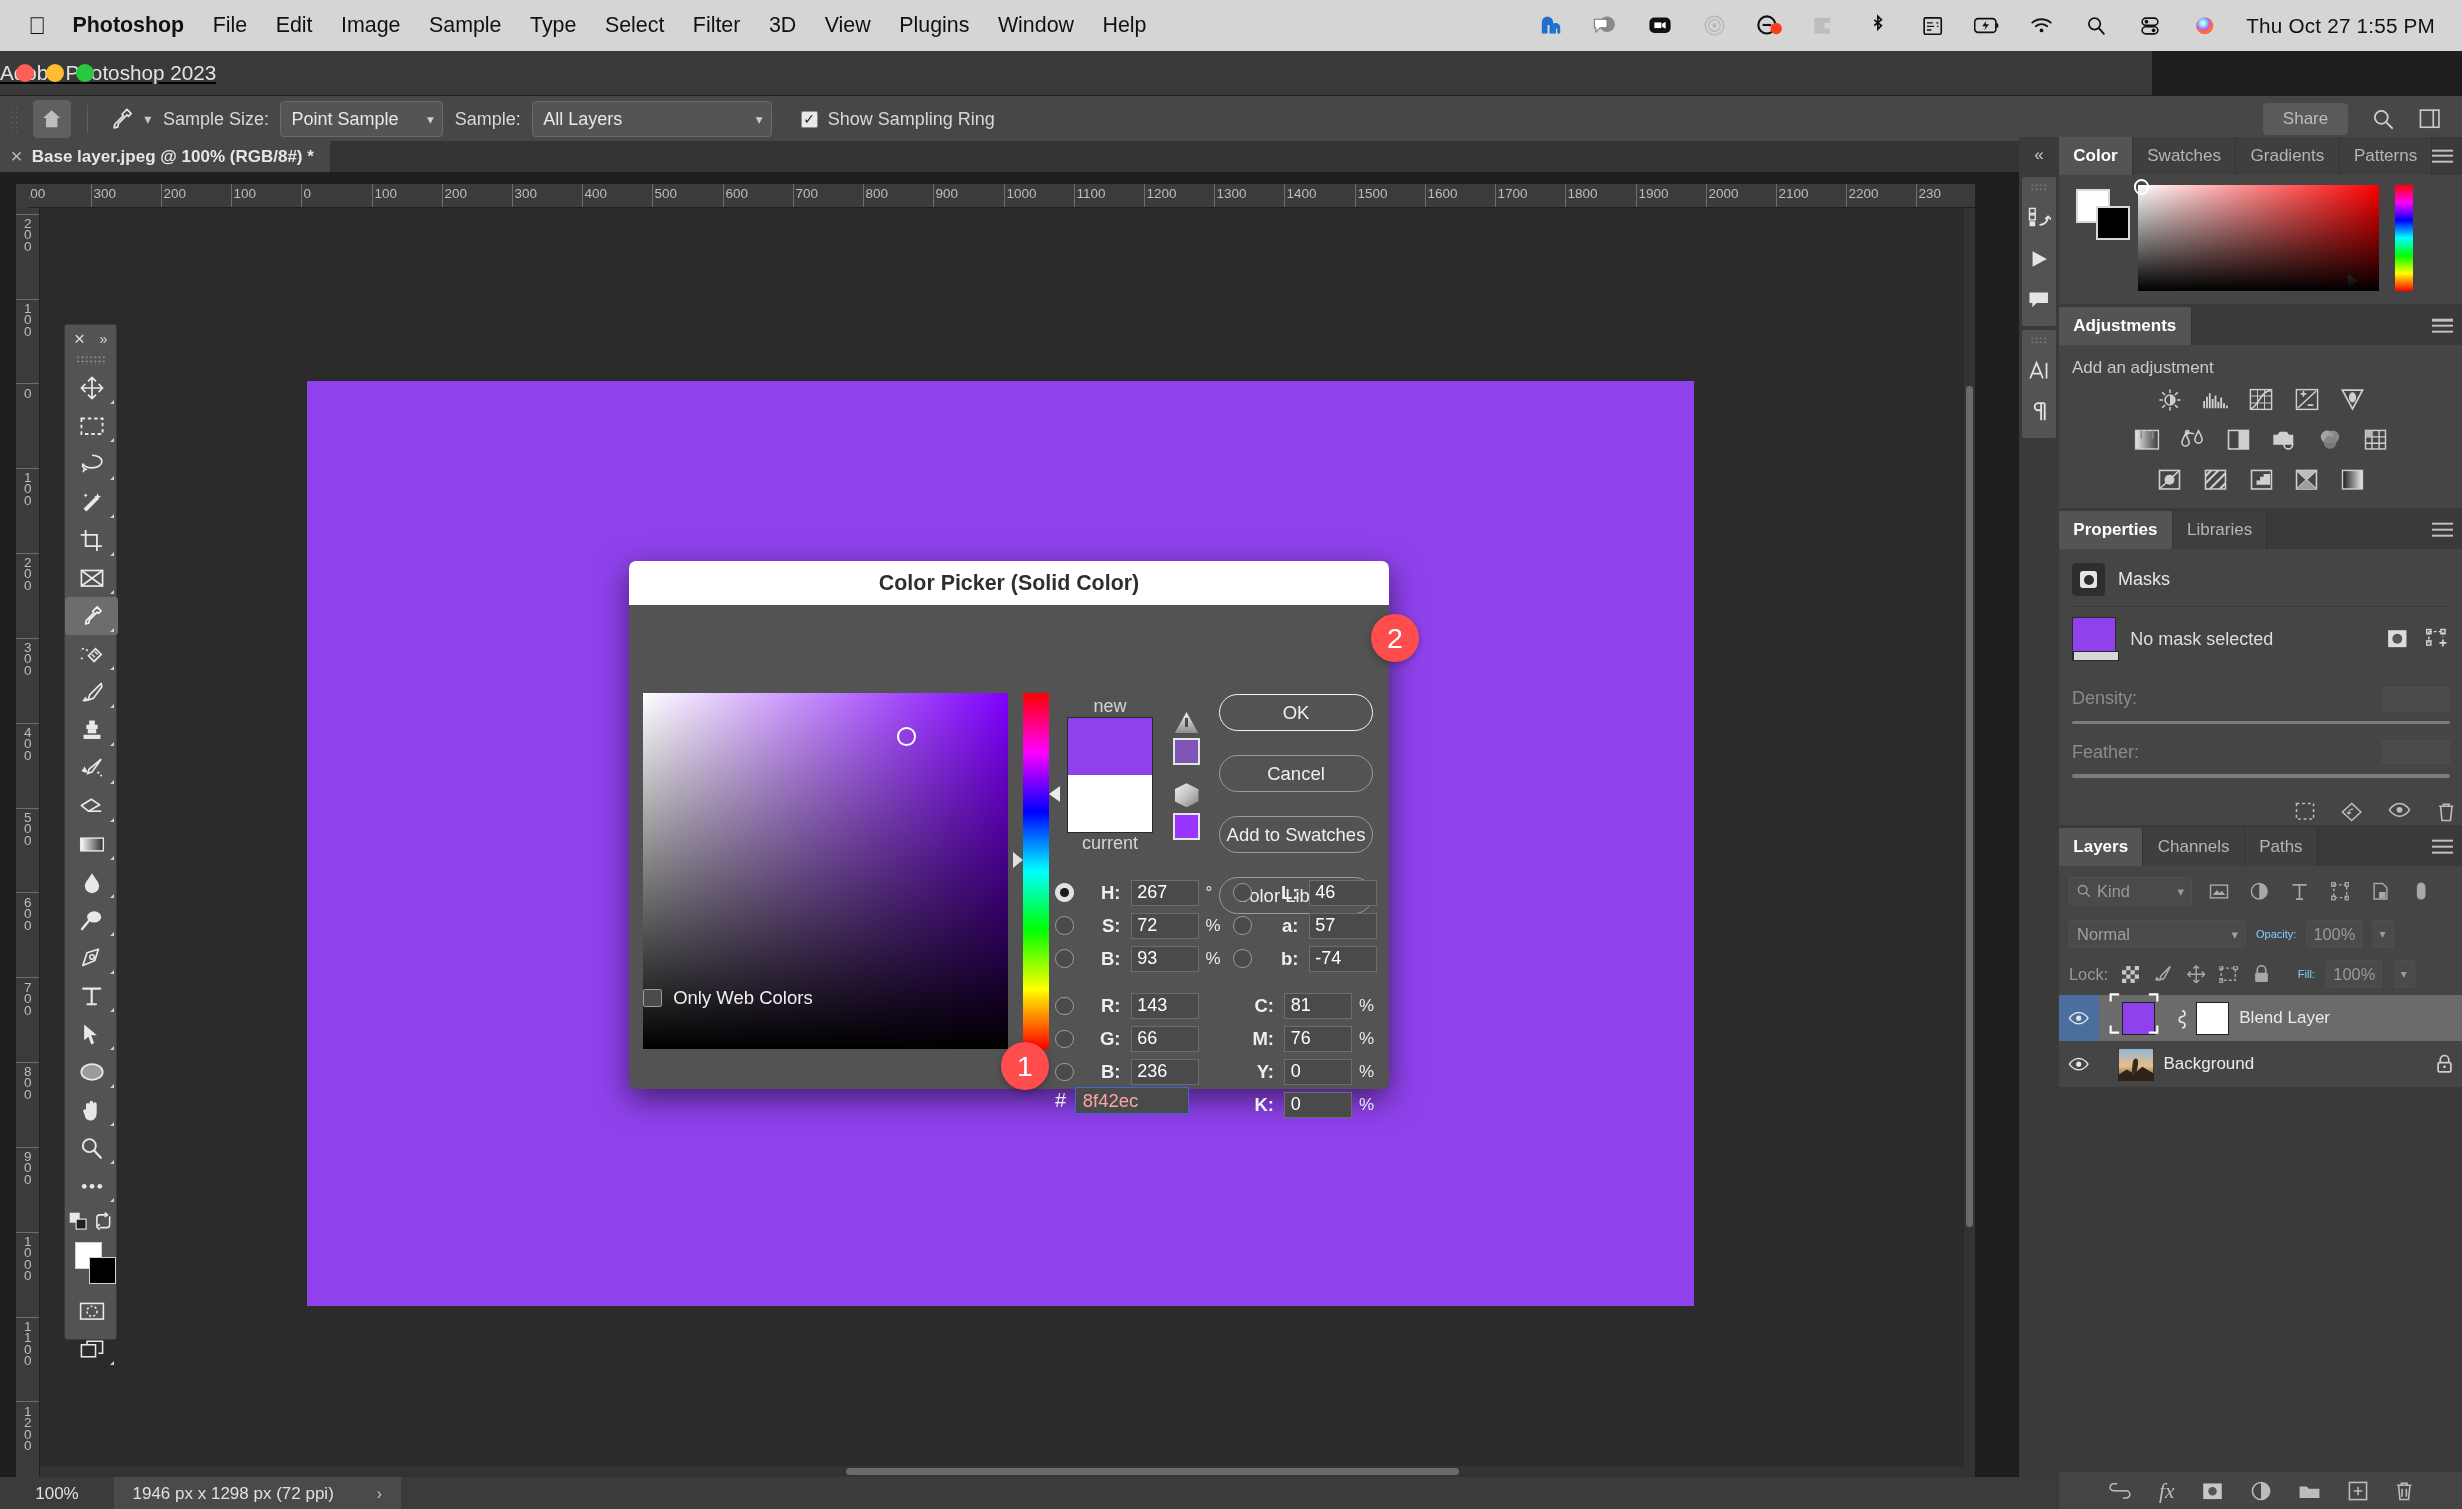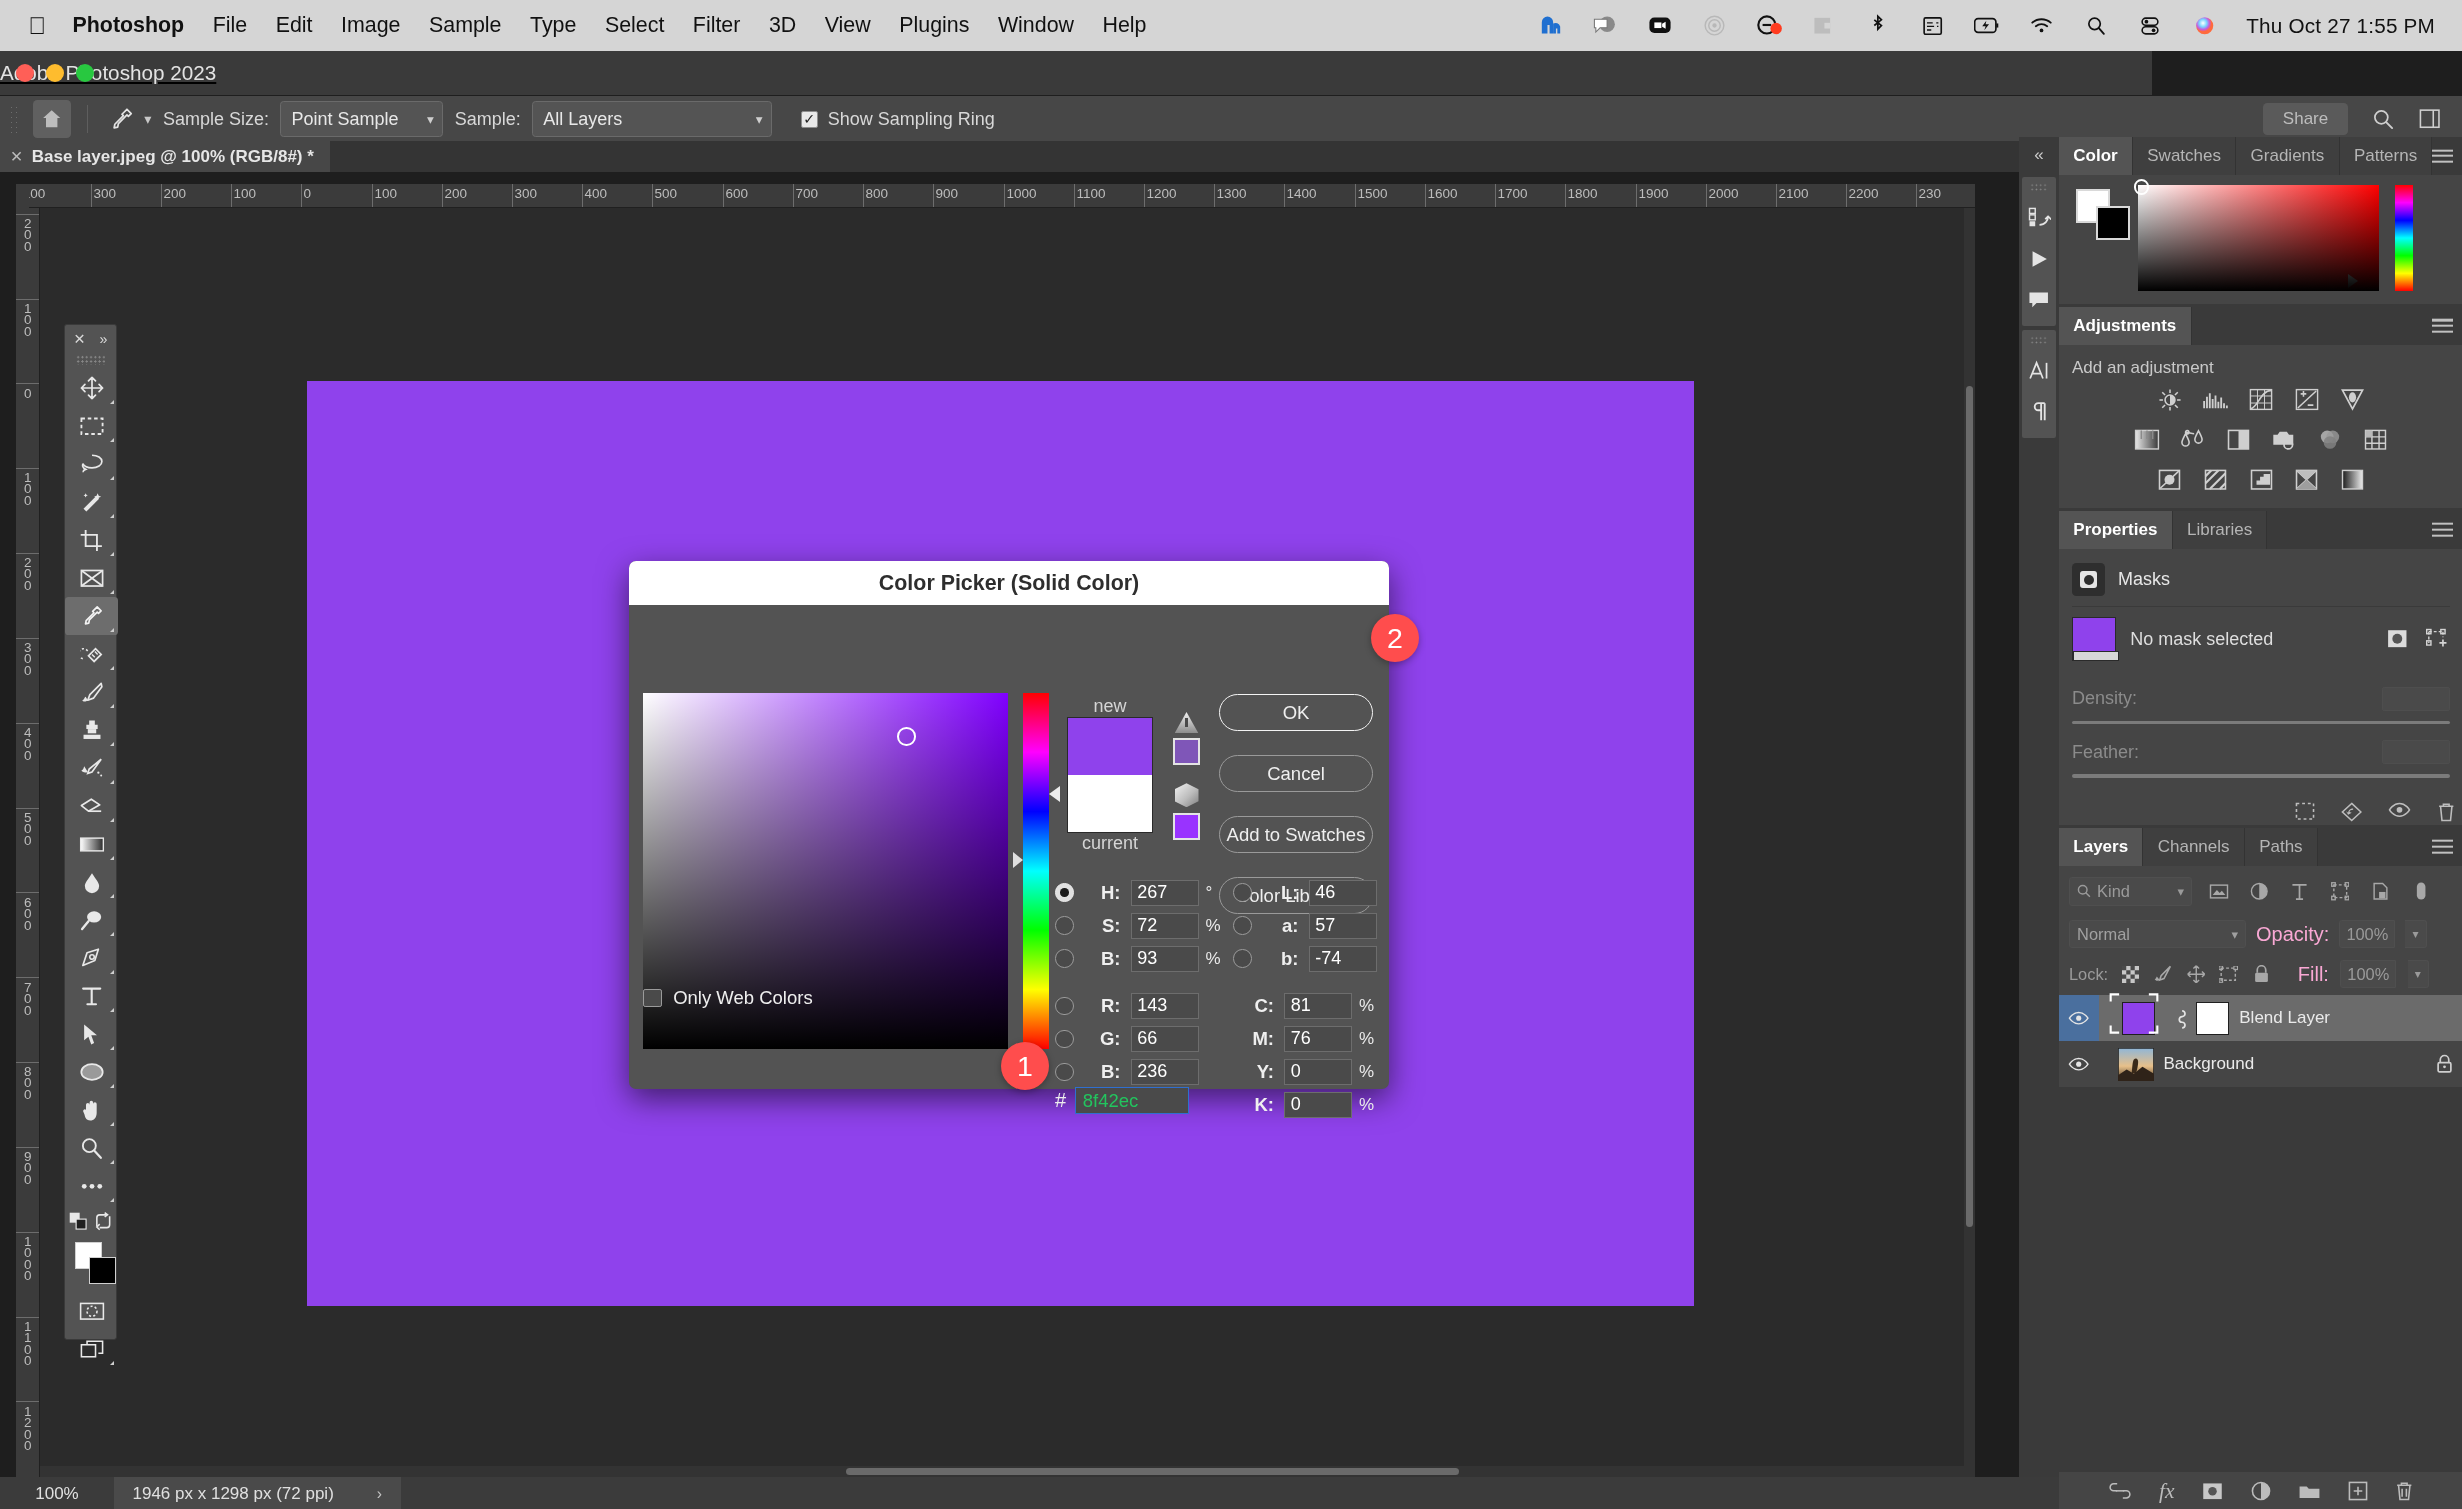--- a/index.html
+++ b/index.html
@@ -171,21 +171,21 @@
   
   .lay-filter { display: flex; align-items: center; gap: 14.3px; padding: 4.3px 0 8.6px; }
   .kind-box { width: 123px; height: 28.5px; border: 0.7px solid #4f4f4f; border-radius: 2.9px; background: #4a4a4a;
      display: flex; align-items: center; padding: 0 7.1px; gap: 5.7px; color: #9a9a9a; font-size: 16.4px; position: relative; }
   .kind-box .c { position: absolute; right: 7.1px; font-size: 13px; }
   .lay-fic { color: #a8a8a8; width: 26px; display: flex; justify-content: center; }
   .lay-blend { display: flex; align-items: center; gap: 10px; padding: 5.7px 0; }
   .blend-box { width: 177px; height: 28.5px; border: 0.7px solid #4f4f4f; border-radius: 2.9px; background: #4a4a4a;
      display: flex; align-items: center; padding: 0 7.1px; color: #a0a0a0; font-size: 16.4px; position: relative; }
   .blend-box .c { position: absolute; right: 7.1px; font-size: 13px; }
-  .op-lbl { color: #f9a8d4; font-size: 20px; }
+  .op-lbl { color: #7dd3fc; font-size: 11px; }
   .op-box { width: 56px; height: 28.5px; border: 0.7px solid #4f4f4f; border-radius: 2.9px 0 0 2.9px; background: #4a4a4a;
     display: flex; align-items: center; justify-content: center; color: #9a9a9a; font-size: 16.4px; }
   .op-caret { width: 21.4px; height: 28.5px; border: 0.7px solid #4f4f4f; border-left: 0; border-radius: 0 2.9px 2.9px 0;
     background: #4a4a4a; display: flex; align-items: center; justify-content: center; color: #9a9a9a; font-size: 12px; }
   .lay-lock { display: flex; align-items: center; gap: 11.4px; padding: 5.7px 0 7.1px; }
   .lock-lbl { color: #9a9a9a; font-size: 16.4px; }
   .lock-ic { color: #a8a8a8; width: 21.4px; display: flex; justify-content: center; }
   .layer-row { display: flex; align-items: center; height: 46px; position: relative; }
   .layer-row.selected { background: #6b6b6b; }
   .eye-cell { width: 40px; height: 46px; display: flex; align-items: center; justify-content: center; }
@@ -239,21 +239,21 @@
   .radio.on i { width: 8.6px; height: 8.6px; border-radius: 50%; background: #1b1b1b; display: block; }
   .f-lbl { width: 37px; text-align: right; color: #efefef; font-size: 18.5px; font-weight: bold; margin-left: 10px; }
   .f-in { width: 68px; height: 26px; background: #4a4a4a; border: 0.7px solid #6d6d6d;
     display: flex; align-items: center; padding-left: 5.7px; color: #ffffff; font-size: 18px; margin-left: 10px; }
   .f-unit { color: #eaeaea; font-size: 17px; margin-left: 7.1px; width: 20px; }
   .fields-left { position: absolute; left: 0; top: 0; width: 178px; }
   .fields-right { position: absolute; left: 178px; top: 0; width: 171px; }
   .hex-row { position: absolute; left: 0; top: 211px; display: flex; align-items: center; }
   .hex-hash { color: #ededed; font-size: 20px; margin-right: 8.6px; }
   .hex-in { width: 114px; height: 27px; background: #4a4a4a; border: 1.4px solid #2f6fd0;
-     display: flex; align-items: center; padding-left: 7.1px; color: #22c55e; font-size: 18.5px; }
+     display: flex; align-items: center; padding-left: 7.1px; color: #fca5a5; font-size: 18.5px; }
   .cmyk-lbl { width: 41px; text-align: right; color: #efefef; font-size: 18.5px; font-weight: bold; }
 
   
   .badge { position: absolute; width: 48px; height: 48px; border-radius: 50%;
     background: #ff4d4d; color: #fff; font-size: 28.5px;
     display: flex; align-items: center; justify-content: center; box-shadow: 0 2.1px 7.1px rgba(0,0,0,.3); }
   #badge1 { left: 1001px; top: 1042px; }
   #badge2 { left: 1371px; top: 614px; }
 
   

